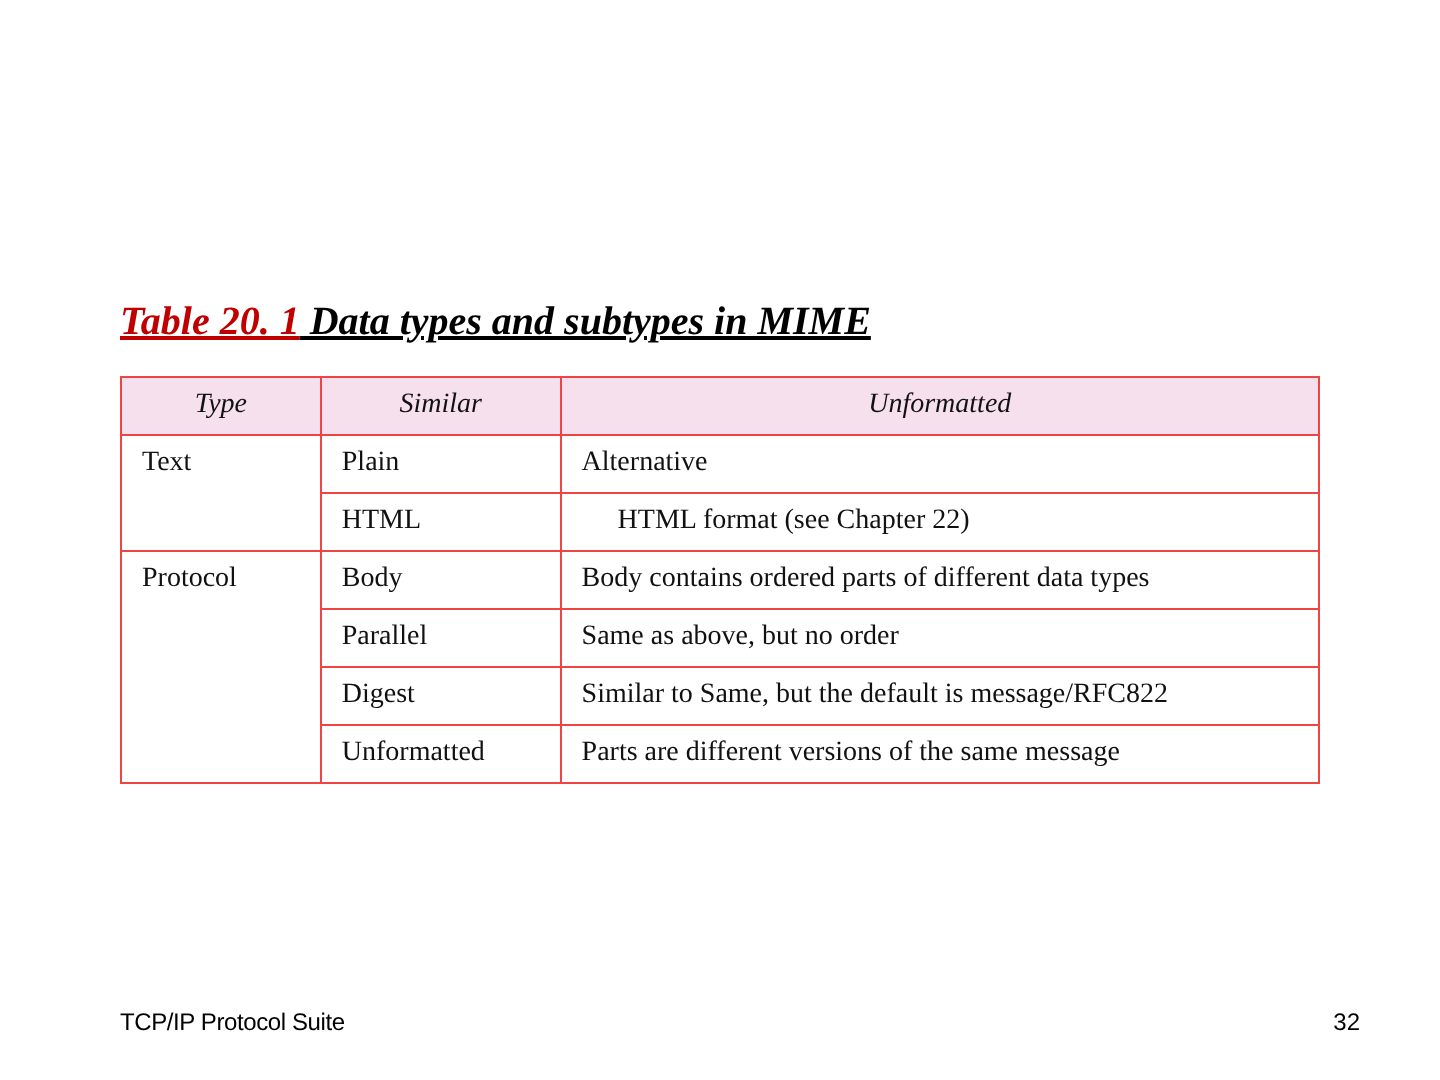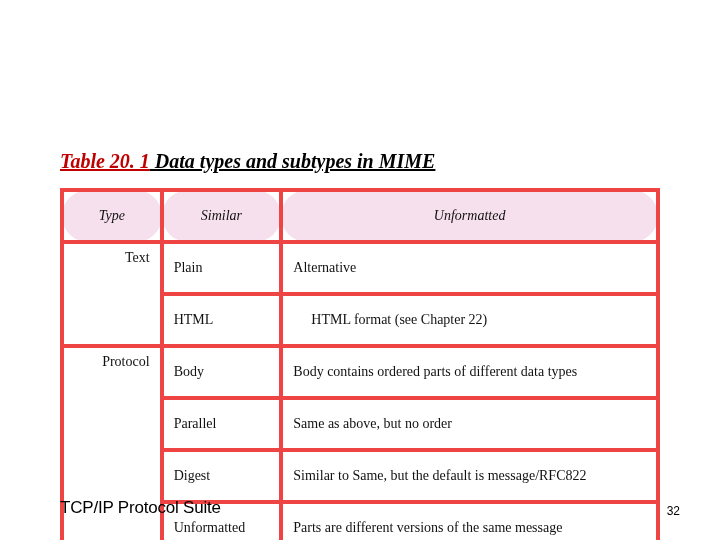--- a/index.html
+++ b/index.html
@@ -1,15 +1,15 @@
 <!DOCTYPE html>
 <html><head>
 <meta charset="utf-8">
 <style>
-  * { box-sizing: border-box; margin: 0; padding: 0; border-radius: 31px; }
+  * { box-sizing: border-box; margin: 0; padding: 0; }
   html, body { width: 720px; height: 540px; background: #fff; font-family: Georgia, 'Times New Roman', serif; }
   .slide { width: 720px; height: 540px; position: relative; }
   .caption {
     position: absolute;
     top: 150px;
     left: 60px;
     font-size: 20px;
     font-weight: bold;
     font-style: italic;
   }
@@ -27,43 +27,43 @@
     position: absolute;
     top: 188px;
     left: 60px;
     width: 600px;
     border-collapse: collapse;
     font-family: Georgia, 'Times New Roman', serif;
     font-size: 14px;
     color: #111;
   }
   .tbl th, .tbl td {
-    border: 4px solid #ef4444;
-    padding: 16px 10px;
+    border: 1px solid #ef4444;
+    padding: 6px 10px;
     text-align: left;
     vertical-align: middle;
     font-weight: normal;
   }
   .tbl thead th {
     background: #f6e0ee;
     font-style: italic;
     font-weight: normal;
     text-align: center;
   }
   .tbl .col-type { width: 100px; }
   .tbl .col-subtype { width: 120px; }
   .tbl .col-desc { width: 380px; }
-  .tbl td.type-cell { vertical-align: top; padding-top: 6px; text-align: right; }
+  .tbl td.type-cell { vertical-align: top; padding-top: 6px; }
   .tbl td.indent { padding-left: 28px; }
   .footer-left {
     position: absolute;
     bottom: 22px;
     left: 60px;
     font-family: Arial, Helvetica, sans-serif;
-    font-size: 17px;
+    font-size: 12px;
     letter-spacing: -0.2px;
     color: #000;
     margin-top: 44px;
   }
   .footer-right {
     position: absolute;
     bottom: 22px;
     right: 40px;
     font-family: Arial, Helvetica, sans-serif;
     font-size: 12px;

